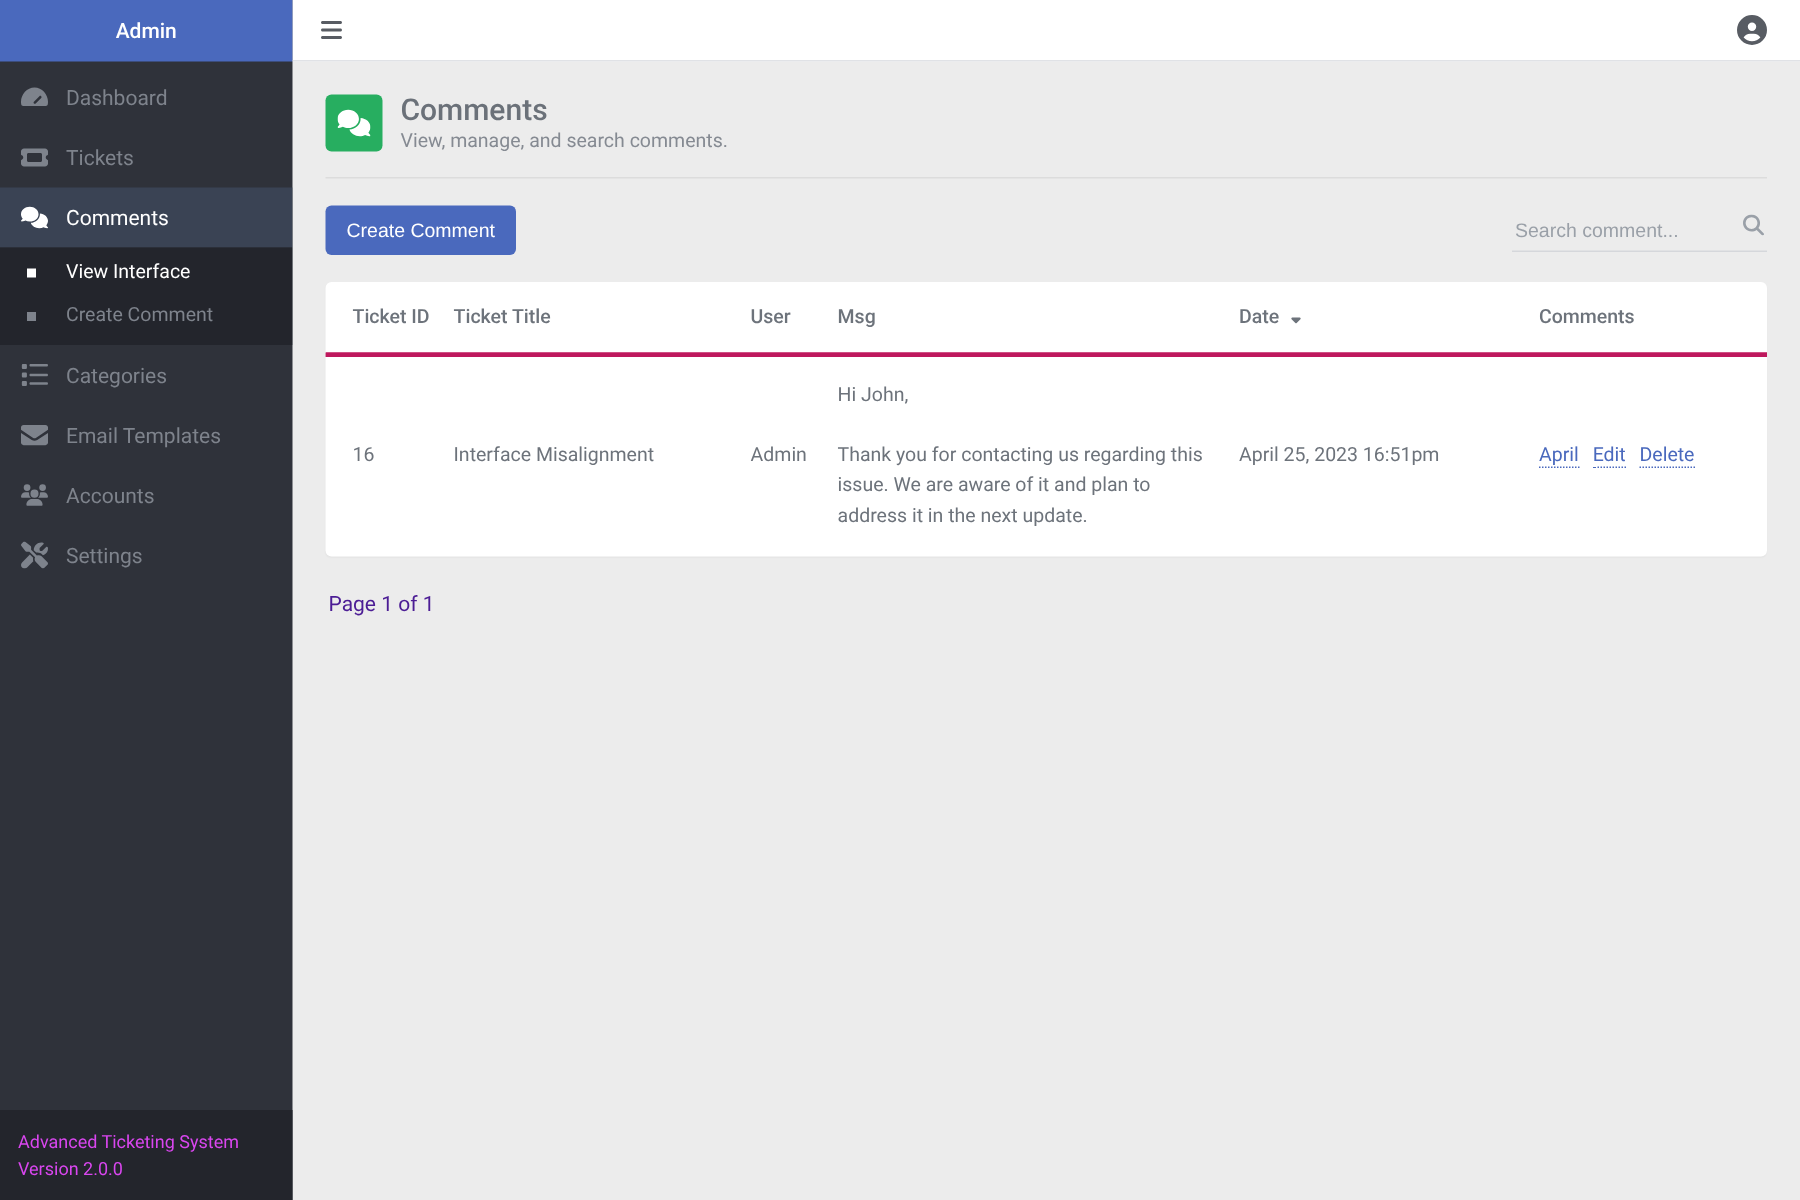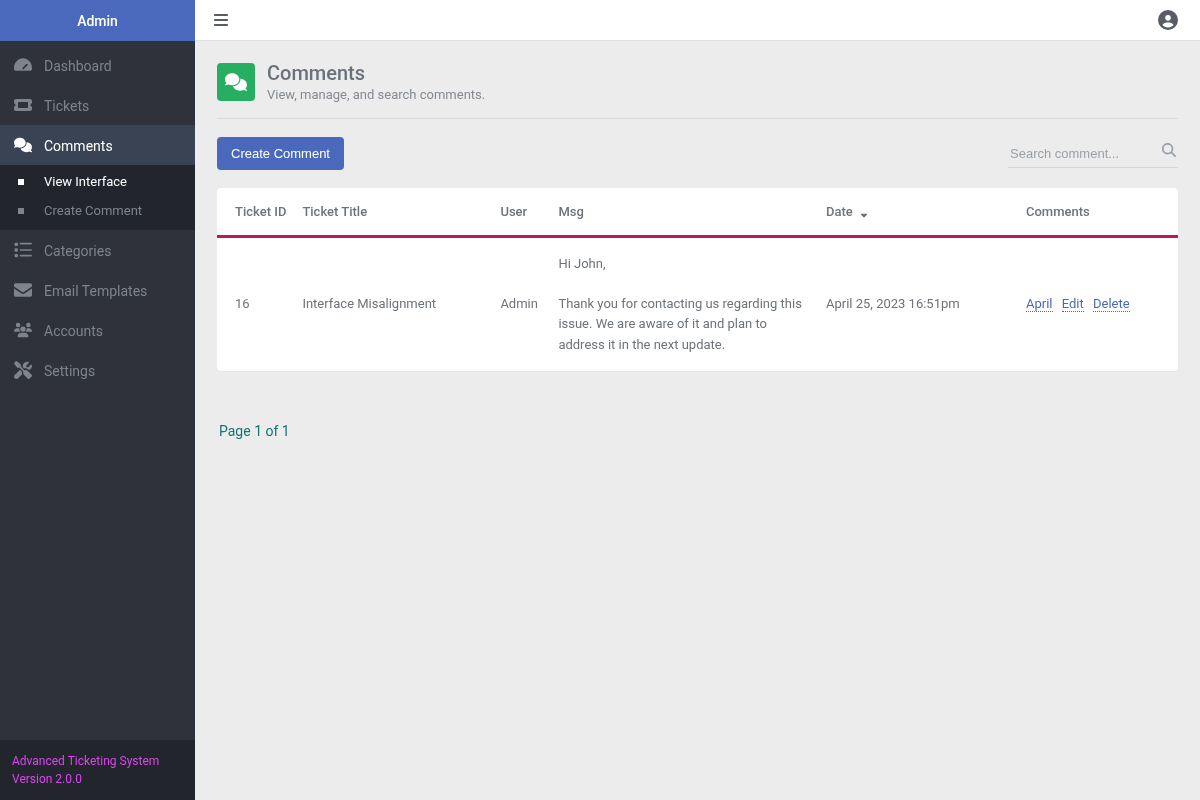--- a/index.html
+++ b/index.html
@@ -54,21 +54,21 @@
   thead th:last-child { padding-right: 18px; }
   .sort-icon { display: inline-block; vertical-align: middle; margin-left: 3px; width: 10px; height: 10px; }
   .sort-icon svg { width: 100%; height: 100%; fill: currentColor; }
   tbody td { font-size: 13px; color: #6d737b; padding: 16px 8px; vertical-align: middle; line-height: 1.55; }
   tbody td:first-child { padding-left: 18px; }
   tbody td:last-child { padding-right: 18px; white-space: nowrap; }
   .msg-cell { max-width: 260px; }
   .link { color: #4a69bd; border-bottom: 1px dotted #4a69bd; cursor: pointer; margin-right: 6px; text-decoration: none; }
   .link:last-child { margin-right: 0; }
 
-  .pagination { padding: 24px 2px; font-size: 14px; color: #0f766e; margin-top: 28px; }
+  .pagination { padding: 24px 2px; font-size: 14px; color: #4c1d95; }
 </style>
 </head>
 <body>
 
 <aside class="sidebar">
   <div class="sidebar-header">Admin</div>
   <nav class="sidebar-menu">
 
     <div class="menu-item">
       <span class="icon">

